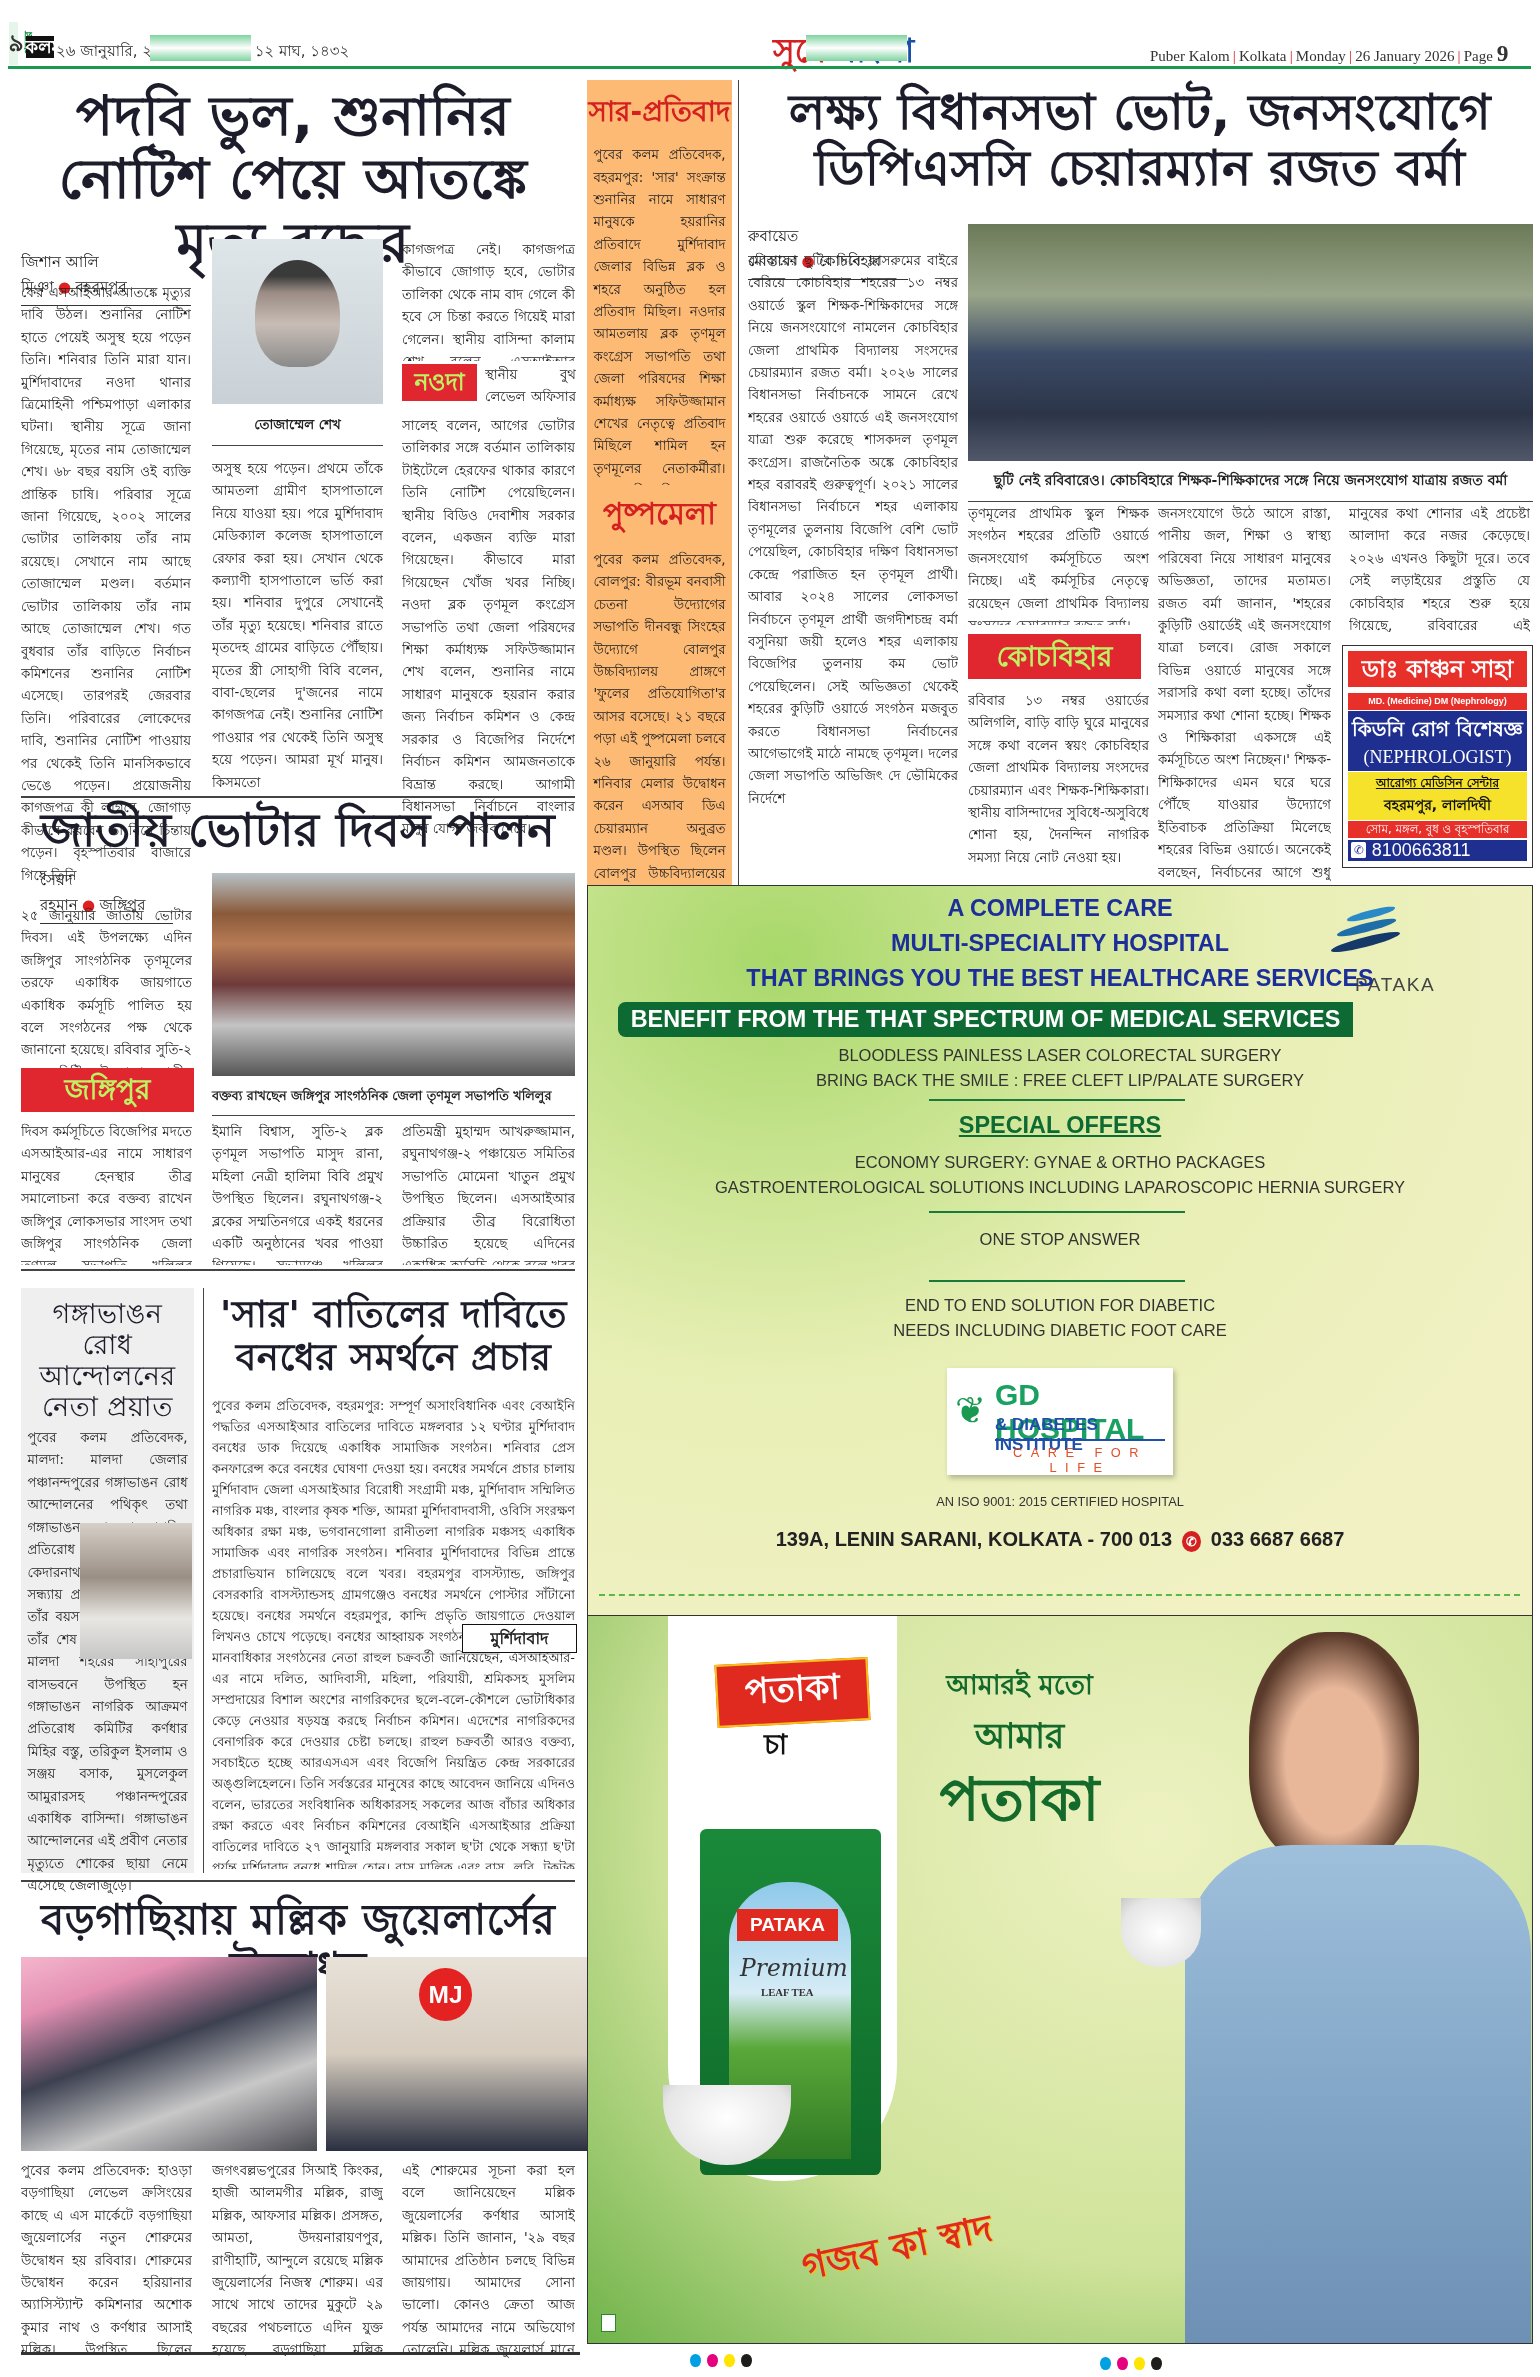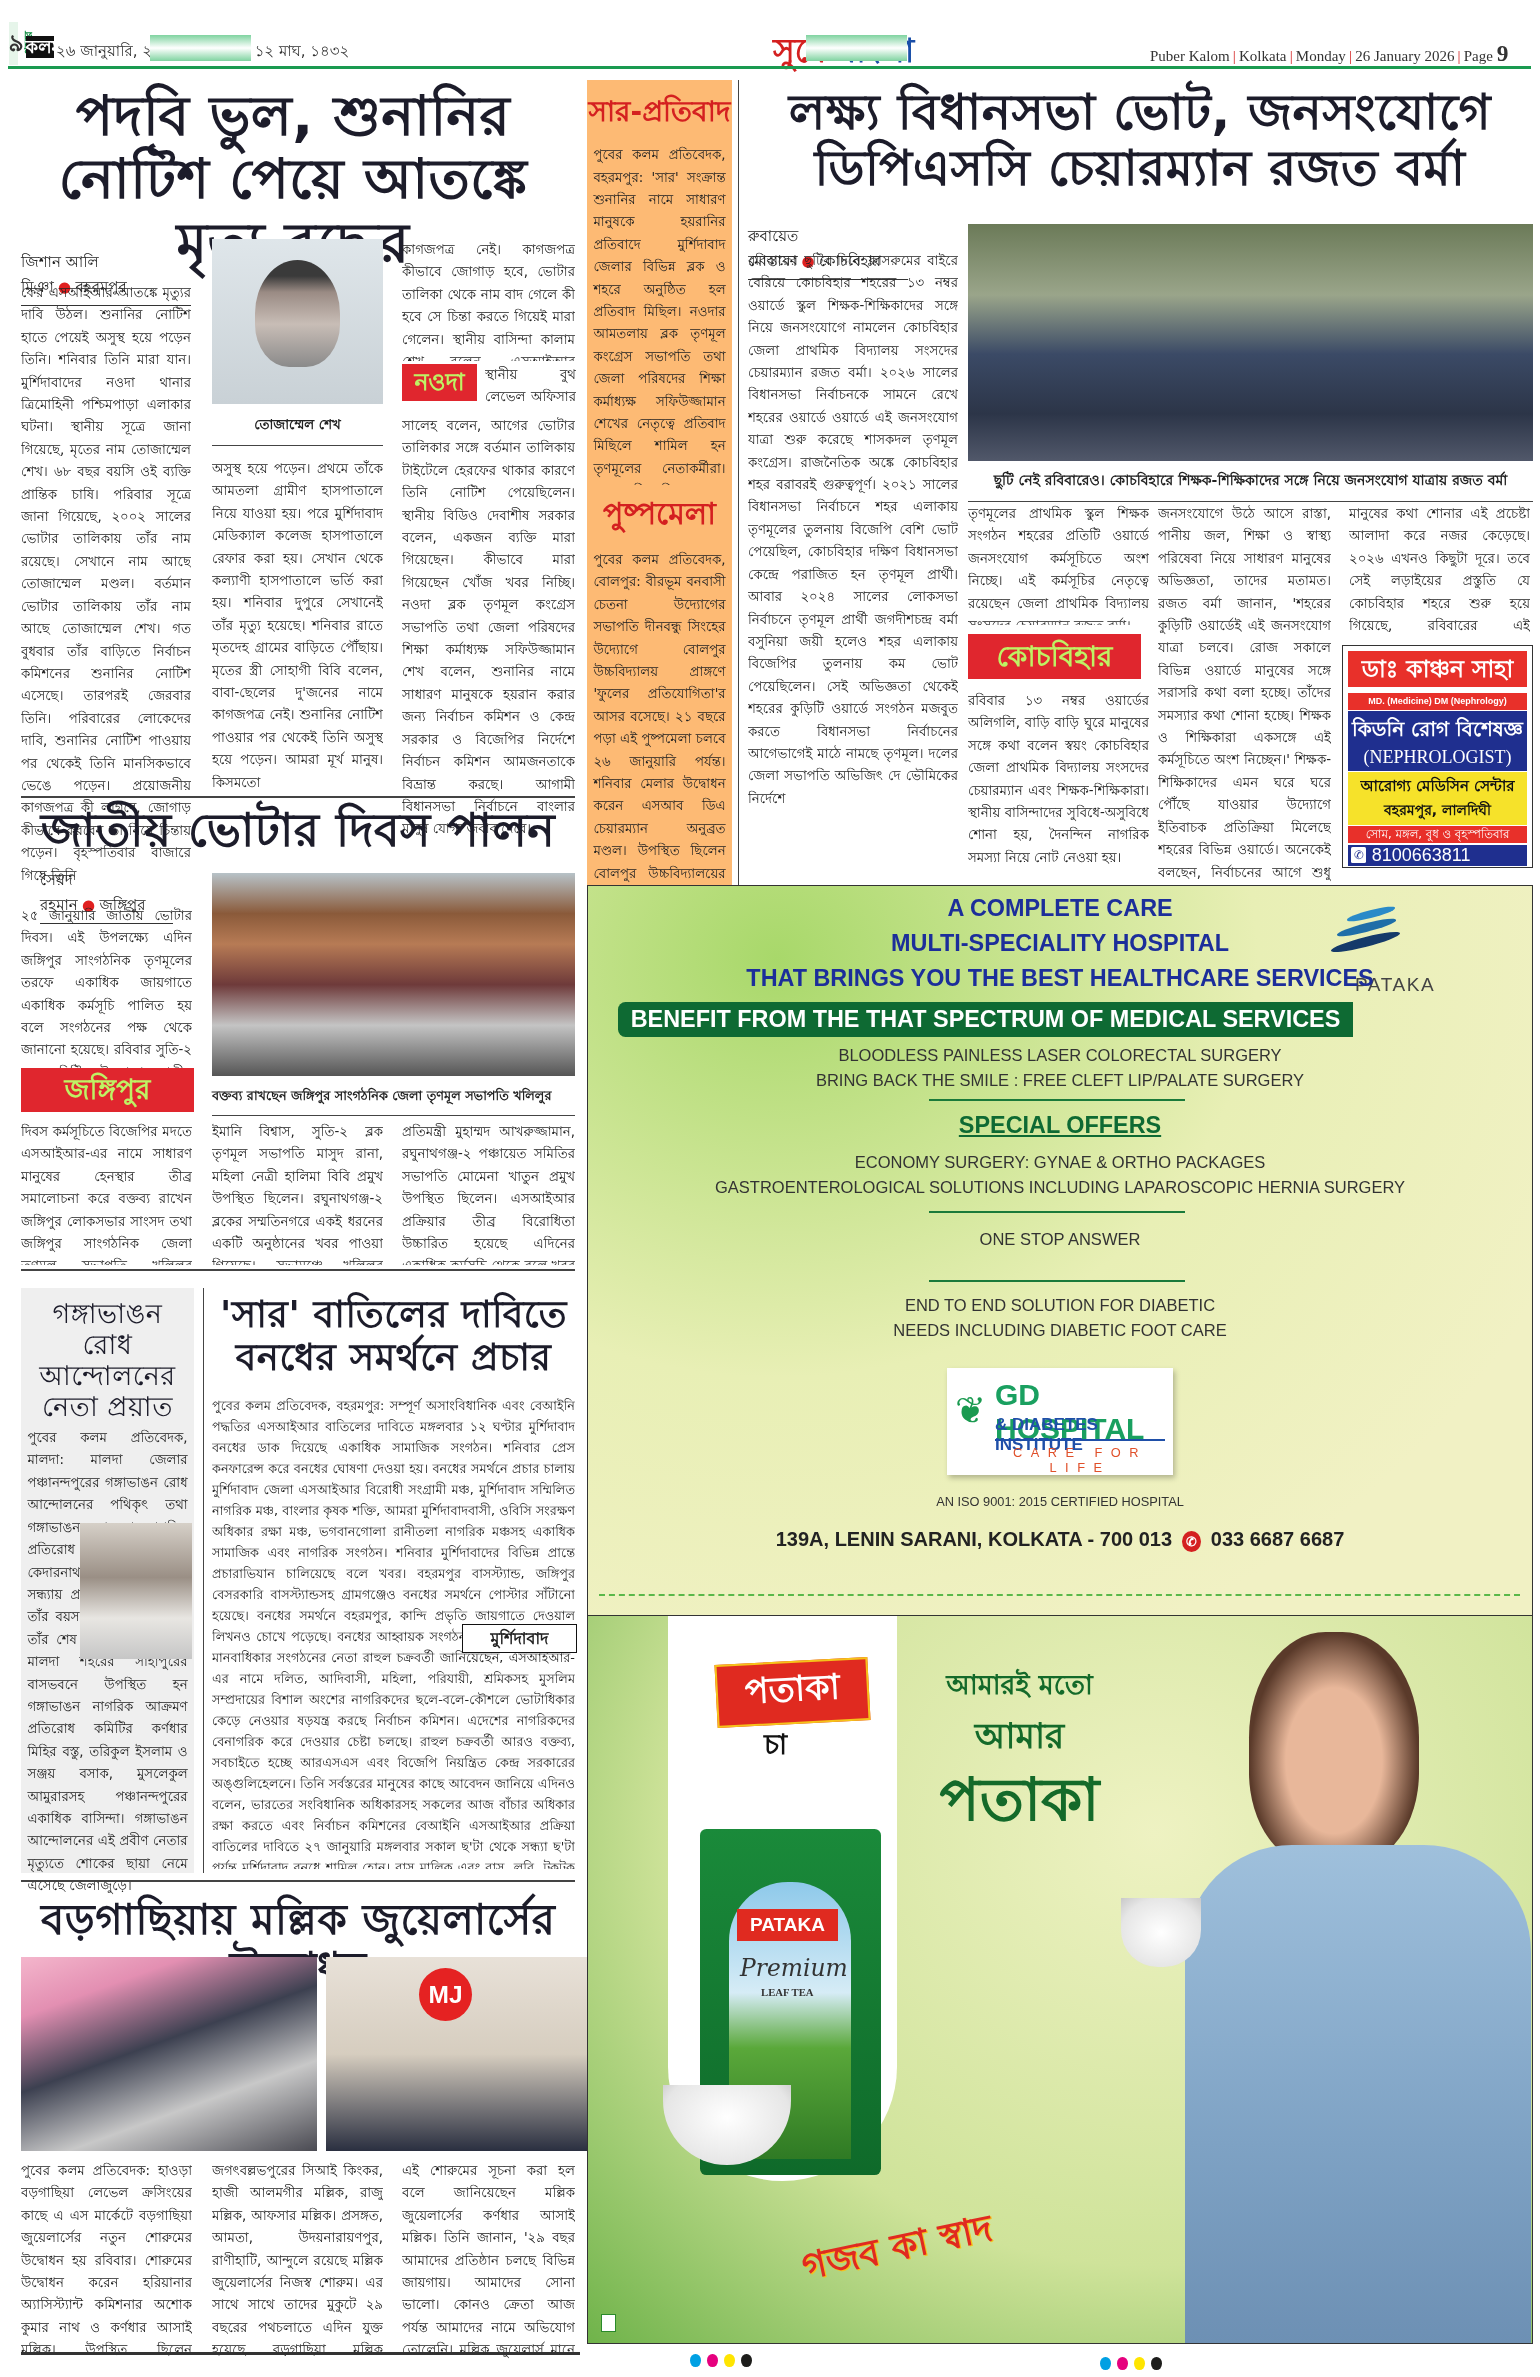--- a/index.html
+++ b/index.html
@@ -103,21 +103,21 @@
 <div class="abs body" style="left:1349px;top:503px;width:181px;height:133px;overflow:hidden;">মানুষের কথা শোনার এই প্রচেষ্টা আলাদা করে নজর কেড়েছে।   ২০২৬ এখনও কিছুটা দূরে। তবে সেই লড়াইয়ের প্রস্তুতি যে কোচবিহার শহরে শুরু হয়ে গিয়েছে, রবিবারের এই জনসংযোগ তারই ইঙ্গিত।</div>
 
 <div class="abs doc-ad" style="left:1342px;top:645px;width:189px;height:221px;">
   <div style="margin:5.3px;background:#e8302a;color:#fff;font-weight:bold;text-align:center;font-size:23.4px;height:36px;line-height:36px;">ডাঃ কাঞ্চন সাহা</div>
   <div style="margin:1.1px 5.3px;background:#e8302a;color:#fff;font-weight:bold;text-align:center;font-size:9px;height:17px;line-height:17px;font-family:'Liberation Sans',sans-serif;">MD. (Medicine) DM (Nephrology)</div>
   <div style="margin:1.1px 5.3px;background:#1f2f8f;color:#fff;text-align:center;padding:3.2px 0;">
     <div style="font-size:20px;font-weight:bold;">কিডনি রোগ বিশেষজ্ঞ</div>
     <div style="font-size:18px;font-family:'Liberation Serif',serif;">(NEPHROLOGIST)</div>
   </div>
   <div style="margin:1.1px 5.3px;background:#f6e22a;color:#111;text-align:center;padding:2.1px 0;font-weight:bold;">
-    <div style="font-size:15px;">আরোগ্য মেডিসিন সেন্টার</div>
+    <div style="font-size:12px;text-decoration:underline;">আরোগ্য মেডিসিন সেন্টার</div>
     <div style="font-size:14px;">বহরমপুর, লালদিঘী</div>
   </div>
   <div style="margin:1.1px 5.3px;background:#e8302a;color:#fff;text-align:center;font-size:11.7px;height:17px;line-height:17px;">সোম, মঙ্গল, বুধ ও বৃহস্পতিবার</div>
   <div style="margin:1.1px 5.3px;background:#1f2f8f;color:#fff;height:21px;display:flex;align-items:center;font-family:'Liberation Sans',sans-serif;">
     <span style="background:#fff;color:#1f2f8f;width:15px;height:16px;margin:0 5.3px 0 3.2px;text-align:center;font-size:11.7px;line-height:16px;border-radius:1.6px;">✆</span>
     <span style="font-size:18px;">8100663811</span>
   </div>
 </div>
 
 <div class="abs hline" style="left:21px;top:796px;width:554px;"></div>

